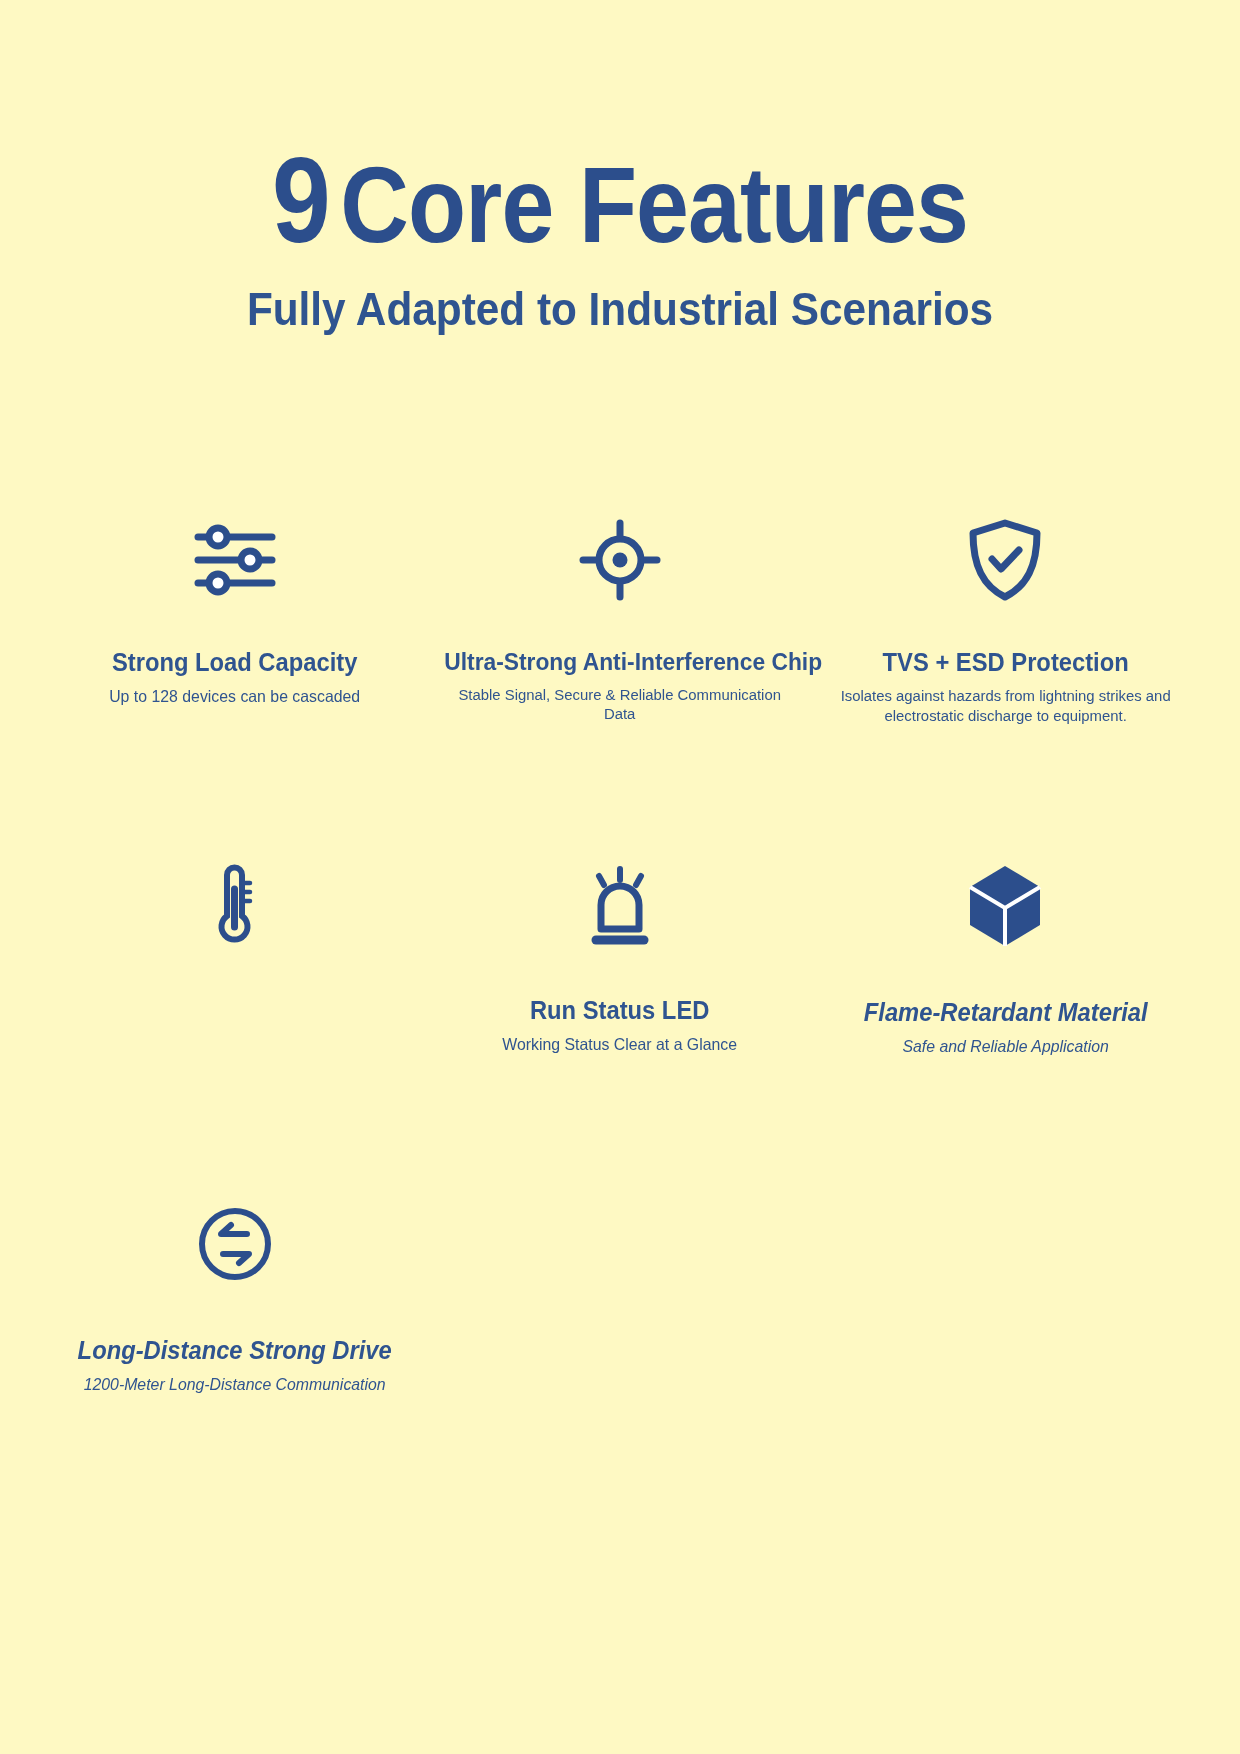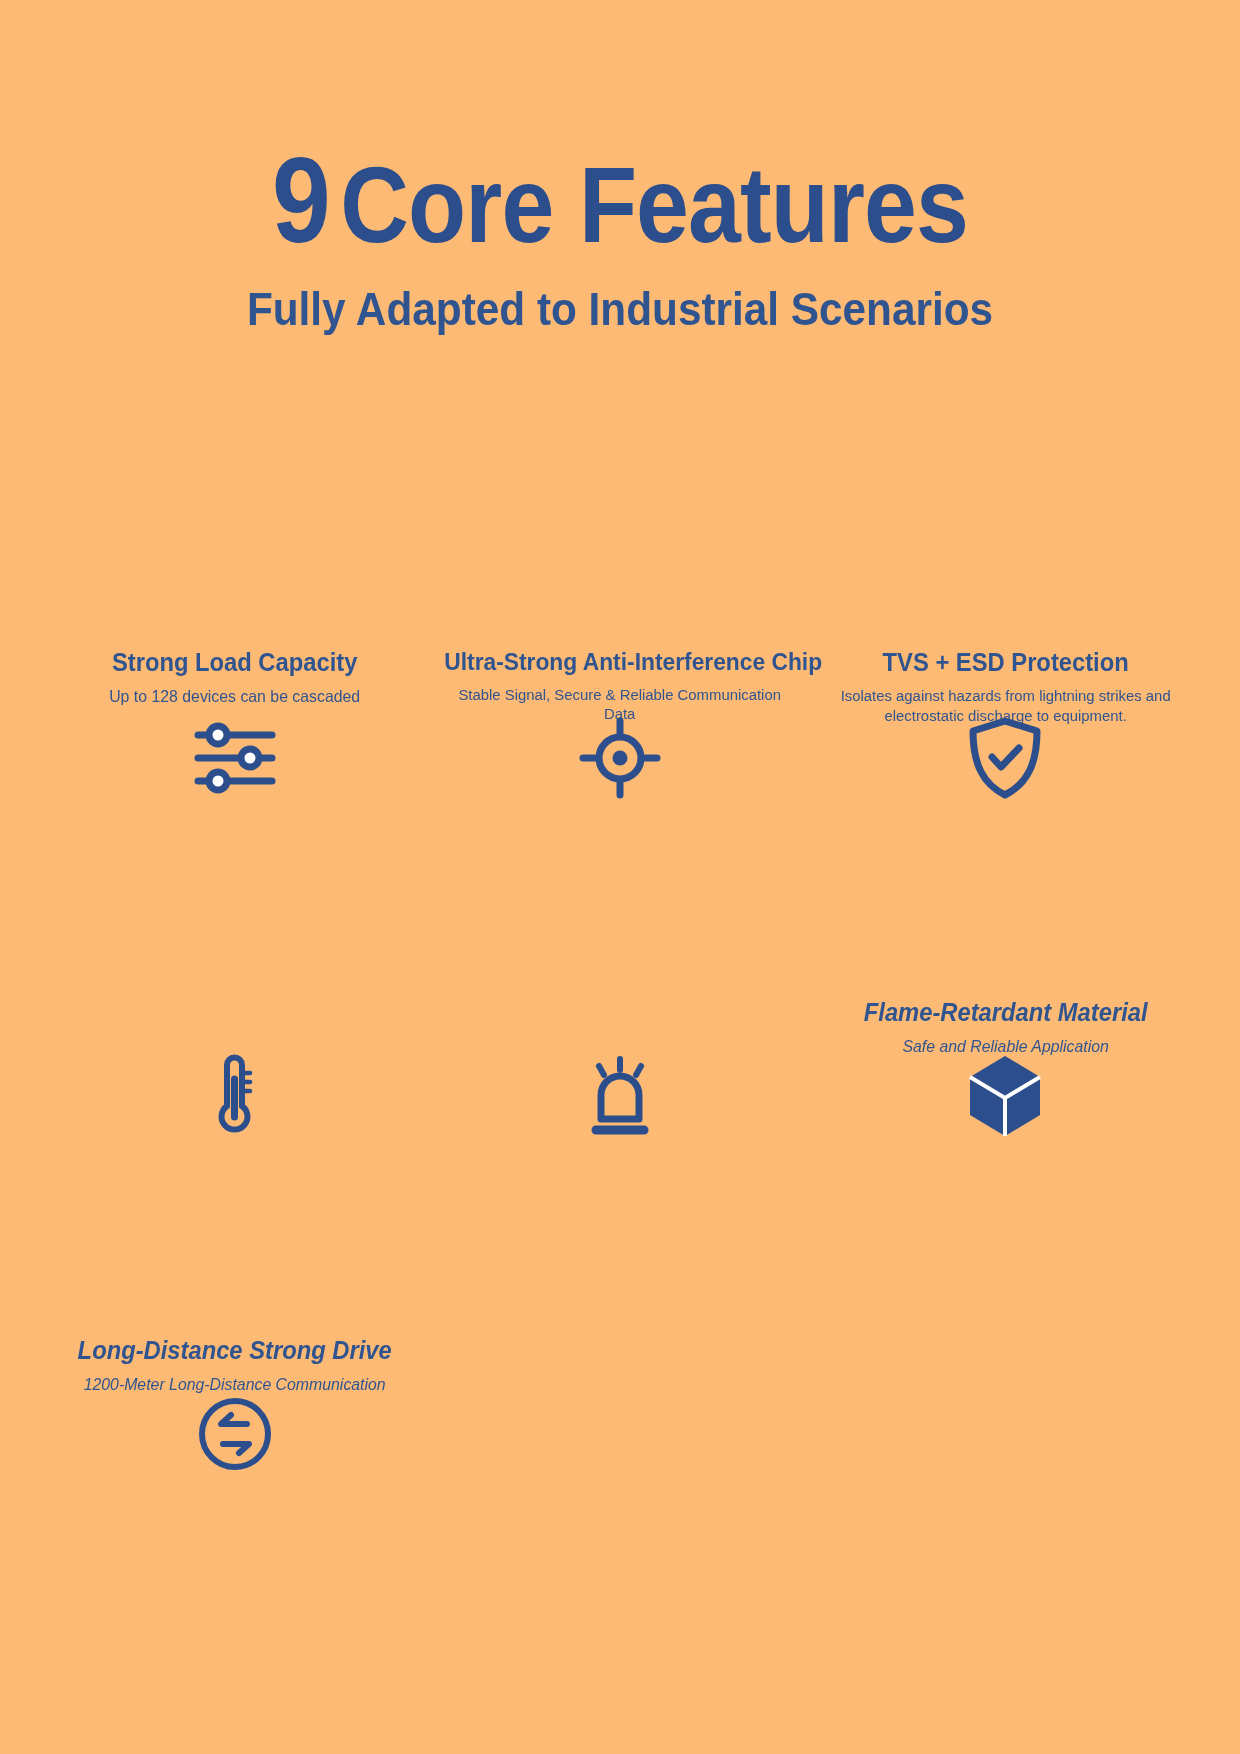--- a/index.html
+++ b/index.html
@@ -10,21 +10,21 @@
     width: 1240px;
     height: 1754px;
     background: #ffffff;
     font-family: "DejaVu Sans", sans-serif;
     overflow: hidden;
   }
   .page {
     position: relative;
     width: 1240px;
     height: 1754px;
-    background: #fdba74;
+    background: #fef9c3;
   }
 
   
   .header {
     position: absolute;
     top: 140px;
     left: 0;
     width: 1240px;
     text-align: center;
   }
@@ -61,21 +61,20 @@
     width: 1156px;
     display: grid;
     grid-template-columns: repeat(3, 1fr);
     grid-template-rows: repeat(3, 338px);
   }
   .cell {
     position: relative;
     display: flex;
     flex-direction: column;
     align-items: center;
-    justify-content: flex-end;
   }
   .icon-wrap {
     height: 120px;
     display: flex;
     align-items: center;
     justify-content: center;
   }
   .icon-wrap svg {
     display: block;
   }
@@ -195,20 +194,24 @@
     <div class="cell r2">
       <div class="icon-wrap">
         <svg width="74" height="86" viewBox="0 0 74 86" fill="none" stroke="#2c4e8c" stroke-width="7" stroke-linecap="round" stroke-linejoin="round">
           <path d="M18 66 L18 42 a19 19 0 0 1 38 0 L56 66 Z"></path>
           <line x1="13" y1="77" x2="61" y2="77" stroke-width="9"></line>
           <line x1="37" y1="6" x2="37" y2="17" stroke-width="6"></line>
           <line x1="16" y1="13" x2="21" y2="22" stroke-width="6"></line>
           <line x1="58" y1="13" x2="53" y2="22" stroke-width="6"></line>
         </svg>
       </div>
+      <div class="texts">
+        <div class="feature-title">Run Status LED</div>
+        <div class="feature-desc">Working Status Clear at a Glance</div>
+      </div>
     </div>
 
 
     <div class="cell r3">
       <div class="icon-wrap">
         <svg width="78" height="86" viewBox="0 0 78 86" fill="none">
           <polygon points="39,3 74,24 39,45 4,24" fill="#2c4e8c"></polygon>
           <polygon points="4,24 39,45 39,83 4,62" fill="#2c4e8c"></polygon>
           <polygon points="74,24 39,45 39,83 74,62" fill="#2c4e8c"></polygon>
           <polyline points="4,24 39,45 74,24" fill="none" stroke="#ffffff" stroke-width="4"></polyline>

